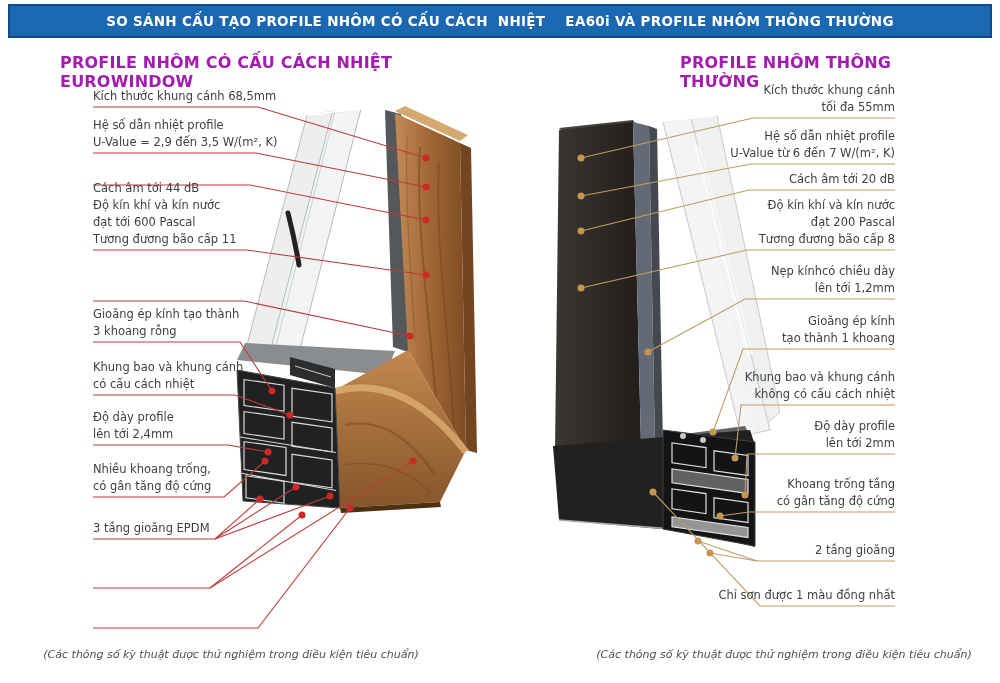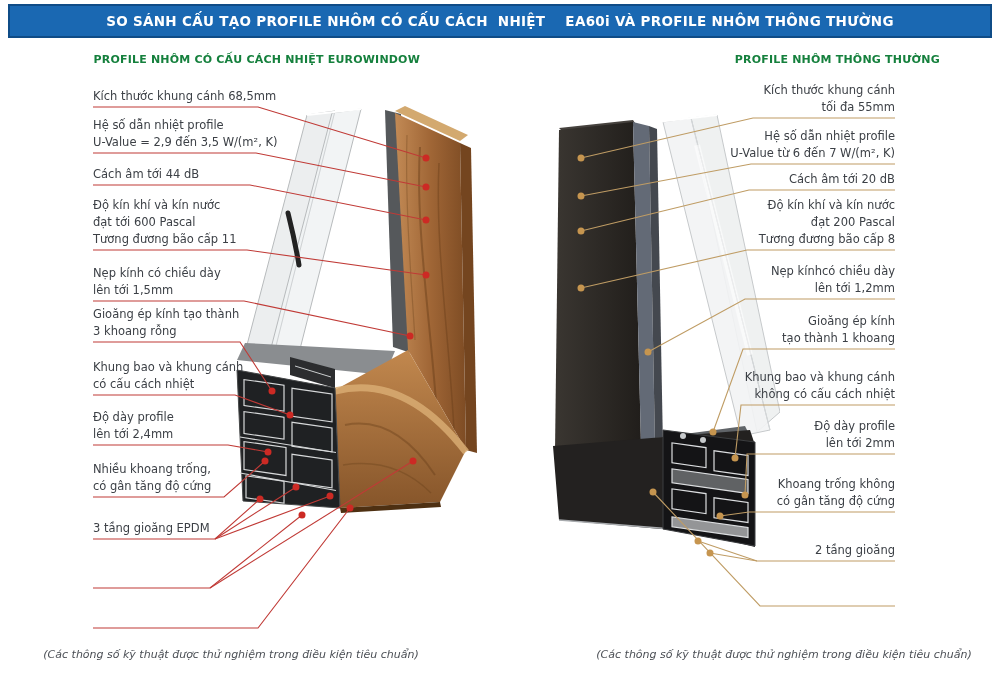--- a/index.html
+++ b/index.html
@@ -1,21 +1,21 @@
 <!DOCTYPE html>
 <html><head>
 <meta charset="utf-8">
 <style>
   html,body{margin:0;padding:0;background:#ffffff;}
   .canvas{position:relative;width:1000px;height:683px;background:#fff;overflow:hidden;
           font-family:"DejaVu Sans","Liberation Sans",sans-serif;}
   .banner{position:absolute;left:8px;top:4px;width:980px;height:30px;background:#1a68b2;
           border:2px solid #0f4c87;display:flex;align-items:center;justify-content:center;}
   .banner-title{color:#ffffff;font-weight:bold;font-size:13.5px;letter-spacing:.3px;white-space:pre;}
-  .subheader{position:absolute;font-weight:bold;font-size:11px;color:#15803d;letter-spacing:.2px;text-align:right;}
+  .subheader{position:absolute;font-weight:bold;font-size:16px;color:#a21caf;letter-spacing:.2px;text-align:left;}
   .lbl{position:absolute;font-size:11.5px;line-height:17px;color:#3c4046;}
   .lbl span{display:block;white-space:nowrap;}
   .lbl.leftside{left:93px;text-align:left;}
   .lbl.rightside{right:105px;text-align:right;}
   .footnote{position:absolute;font-style:italic;font-size:11px;color:#4b4f55;text-align:center;}
   .illus{position:absolute;}
   svg.overlay{position:absolute;left:0;top:0;z-index:5;pointer-events:none;}
   .lblwrap{position:absolute;inset:0;z-index:6;border-radius:31px;}
 </style>
 </head>
@@ -205,32 +205,28 @@
 
   <div class="lblwrap">
 
     <div class="lbl leftside" style="top:88px">
         <span>Kích thước khung cánh 68,5mm</span>
       </div>
     <div class="lbl leftside" style="top:117px">
         <span>Hệ số dẫn nhiệt profile</span>
         <span>U-Value = 2,9 đến 3,5 W/(m², K)</span>
       </div>
-    <div class="lbl leftside" style="top:166px">
+    <div class="lbl leftside" style="top:180px">
         <span>Cách âm tới 44 dB</span>
       </div>
     <div class="lbl leftside" style="top:197px">
         <span>Độ kín khí và kín nước</span>
         <span>đạt tới 600 Pascal</span>
         <span>Tương đương bão cấp 11</span>
       </div>
-    <div class="lbl leftside" style="top:265px">
-        <span>Nẹp kính có chiều dày</span>
-        <span>lên tới 1,5mm</span>
-      </div>
     <div class="lbl leftside" style="top:306px">
         <span>Gioăng ép kính tạo thành</span>
         <span>3 khoang rỗng</span>
       </div>
     <div class="lbl leftside" style="top:359px">
         <span>Khung bao và khung cánh</span>
         <span>có cấu cách nhiệt</span>
       </div>
     <div class="lbl leftside" style="top:409px">
         <span>Độ dày profile</span>
@@ -270,24 +266,27 @@
       </div>
     <div class="lbl rightside" style="top:369px">
         <span>Khung bao và khung cánh</span>
         <span>không có cấu cách nhiệt</span>
       </div>
     <div class="lbl rightside" style="top:418px">
         <span>Độ dày profile</span>
         <span>lên tới 2mm</span>
       </div>
     <div class="lbl rightside" style="top:476px">
-        <span>Khoang trống không</span>
+        <span>Khoang trống tầng</span>
         <span>có gân tăng độ cứng</span>
       </div>
     <div class="lbl rightside" style="top:542px">
         <span>2 tầng gioăng</span>
       </div>
+    <div class="lbl rightside" style="top:587px">
+        <span>Chỉ sơn được 1 màu đồng nhất</span>
+      </div>
   </div>
 
   <div class="footnote" style="left:31px;top:648px;width:400px;">(Các thông số kỹ thuật được thử nghiệm trong điều kiện tiêu chuẩn)</div>
   <div class="footnote" style="left:584px;top:648px;width:400px;">(Các thông số kỹ thuật được thử nghiệm trong điều kiện tiêu chuẩn)</div>
 
 </div>
 
 </body></html>

